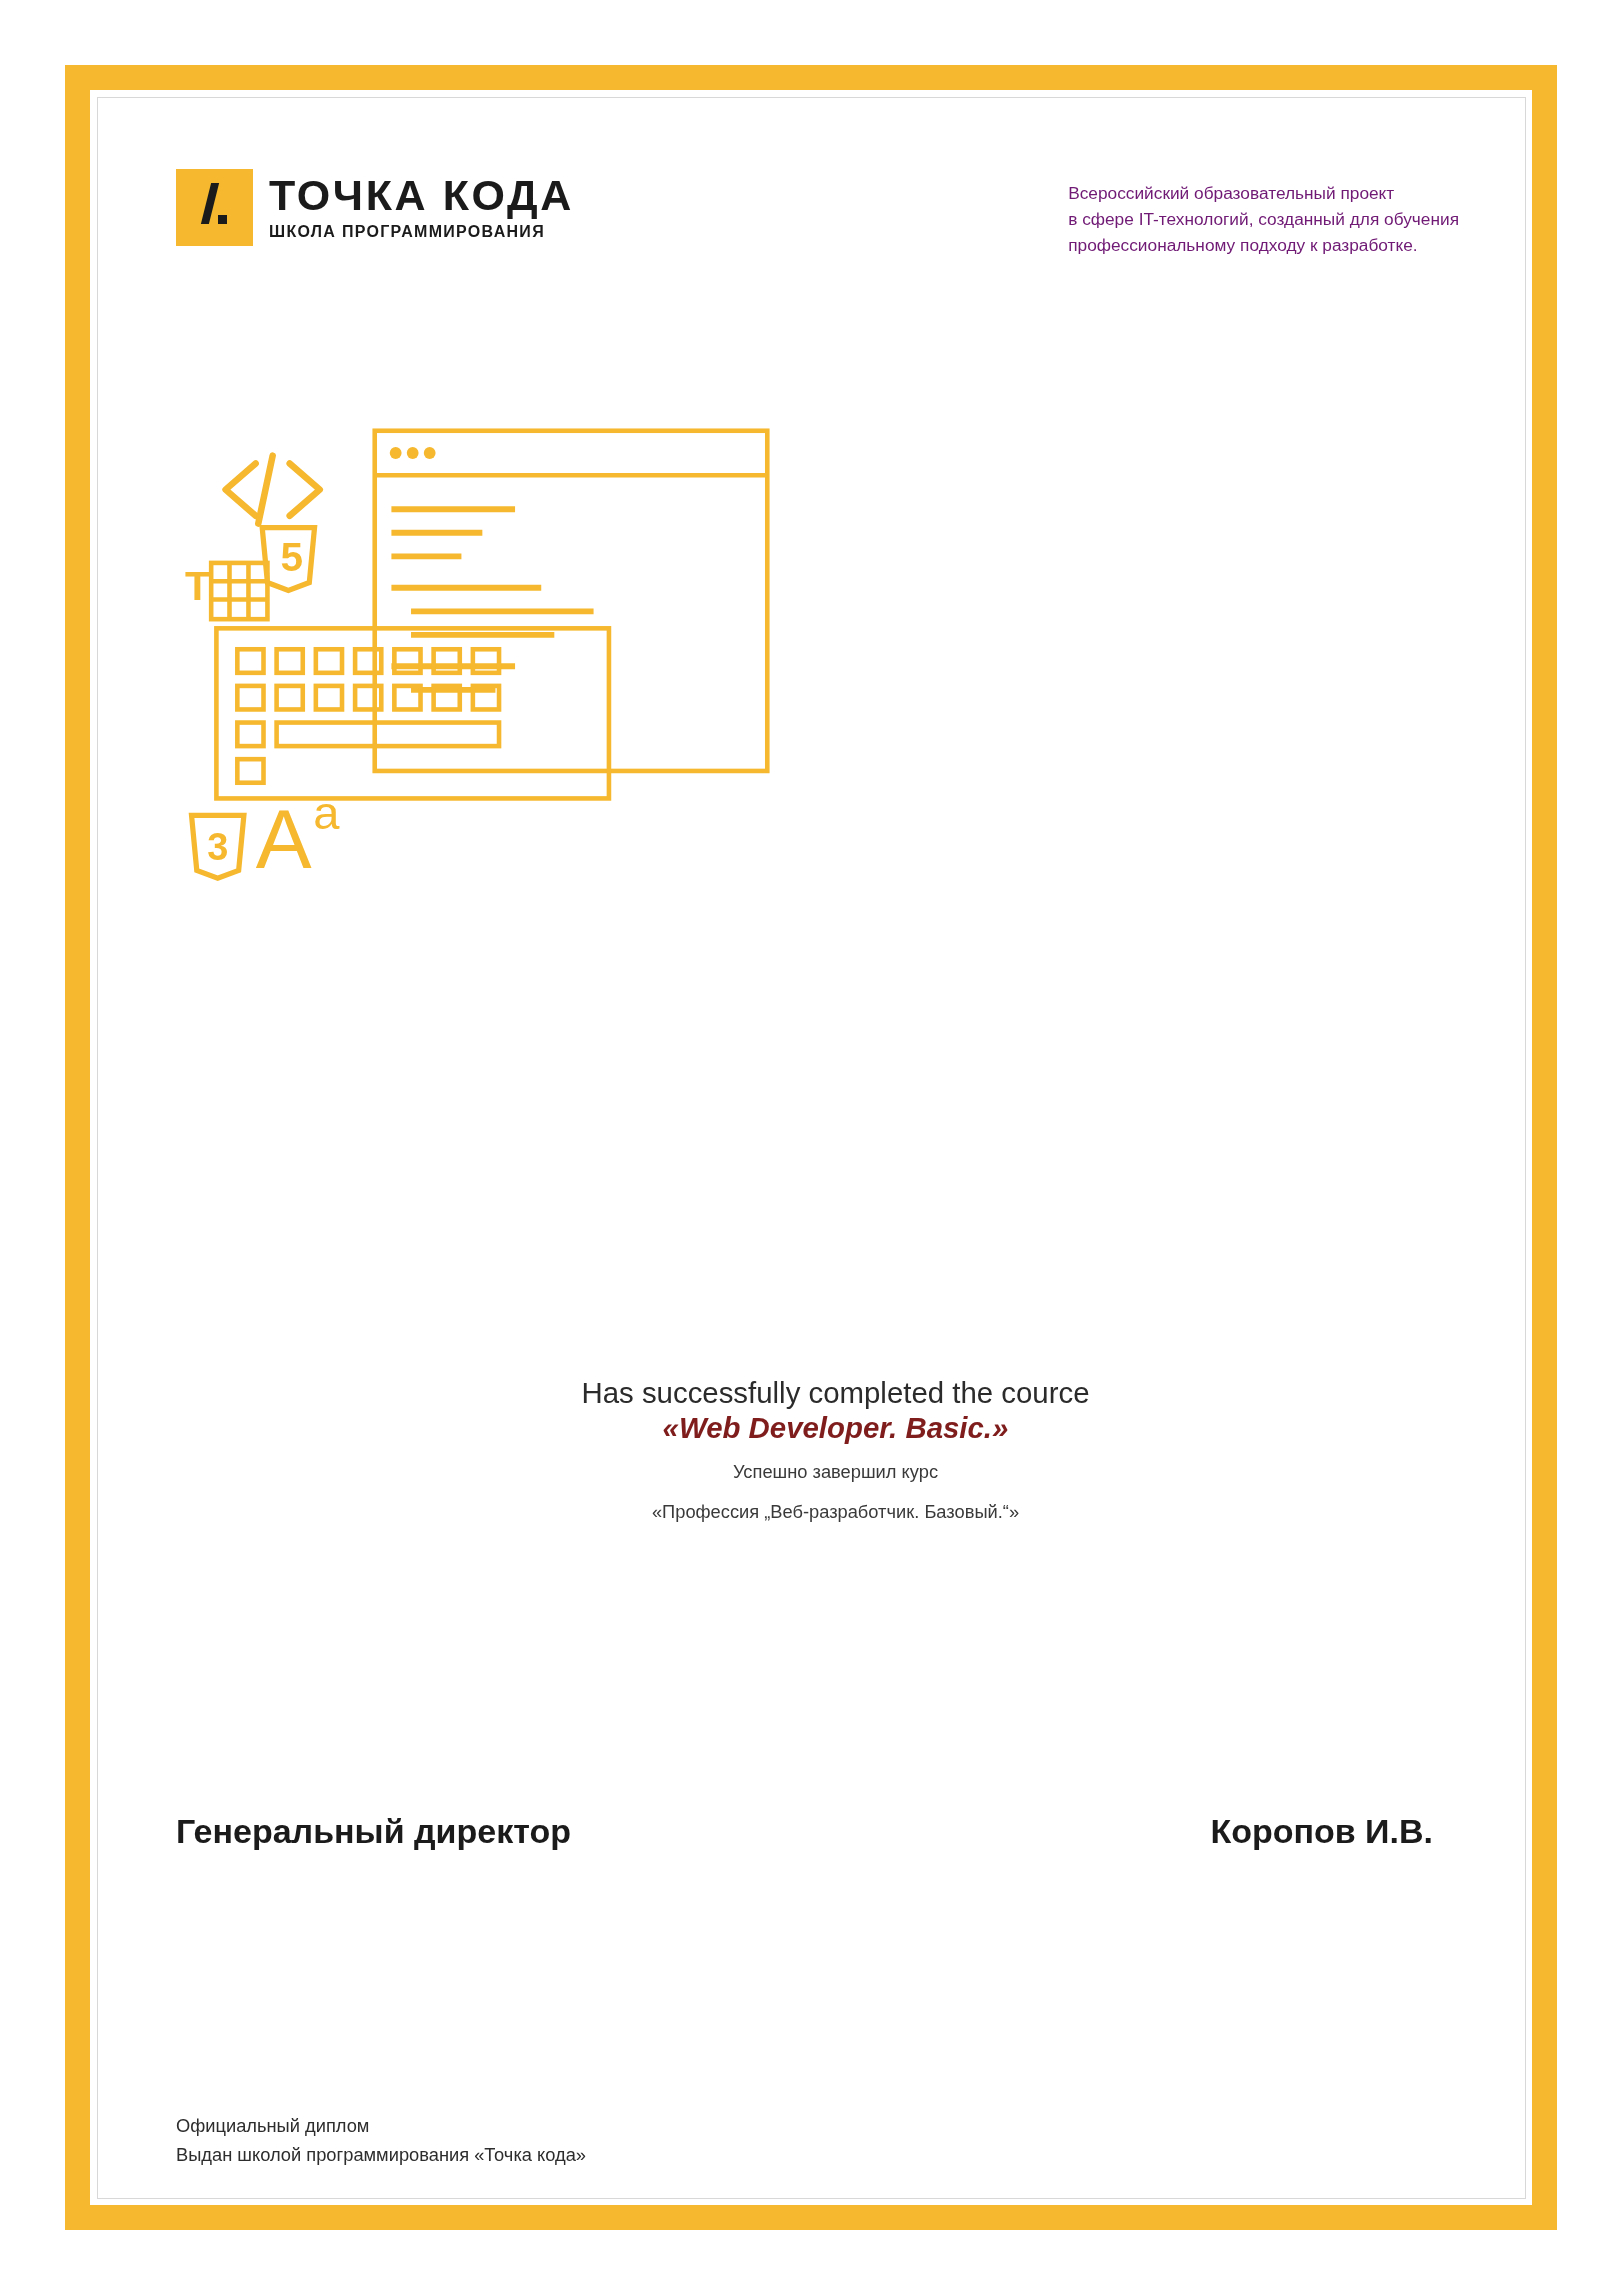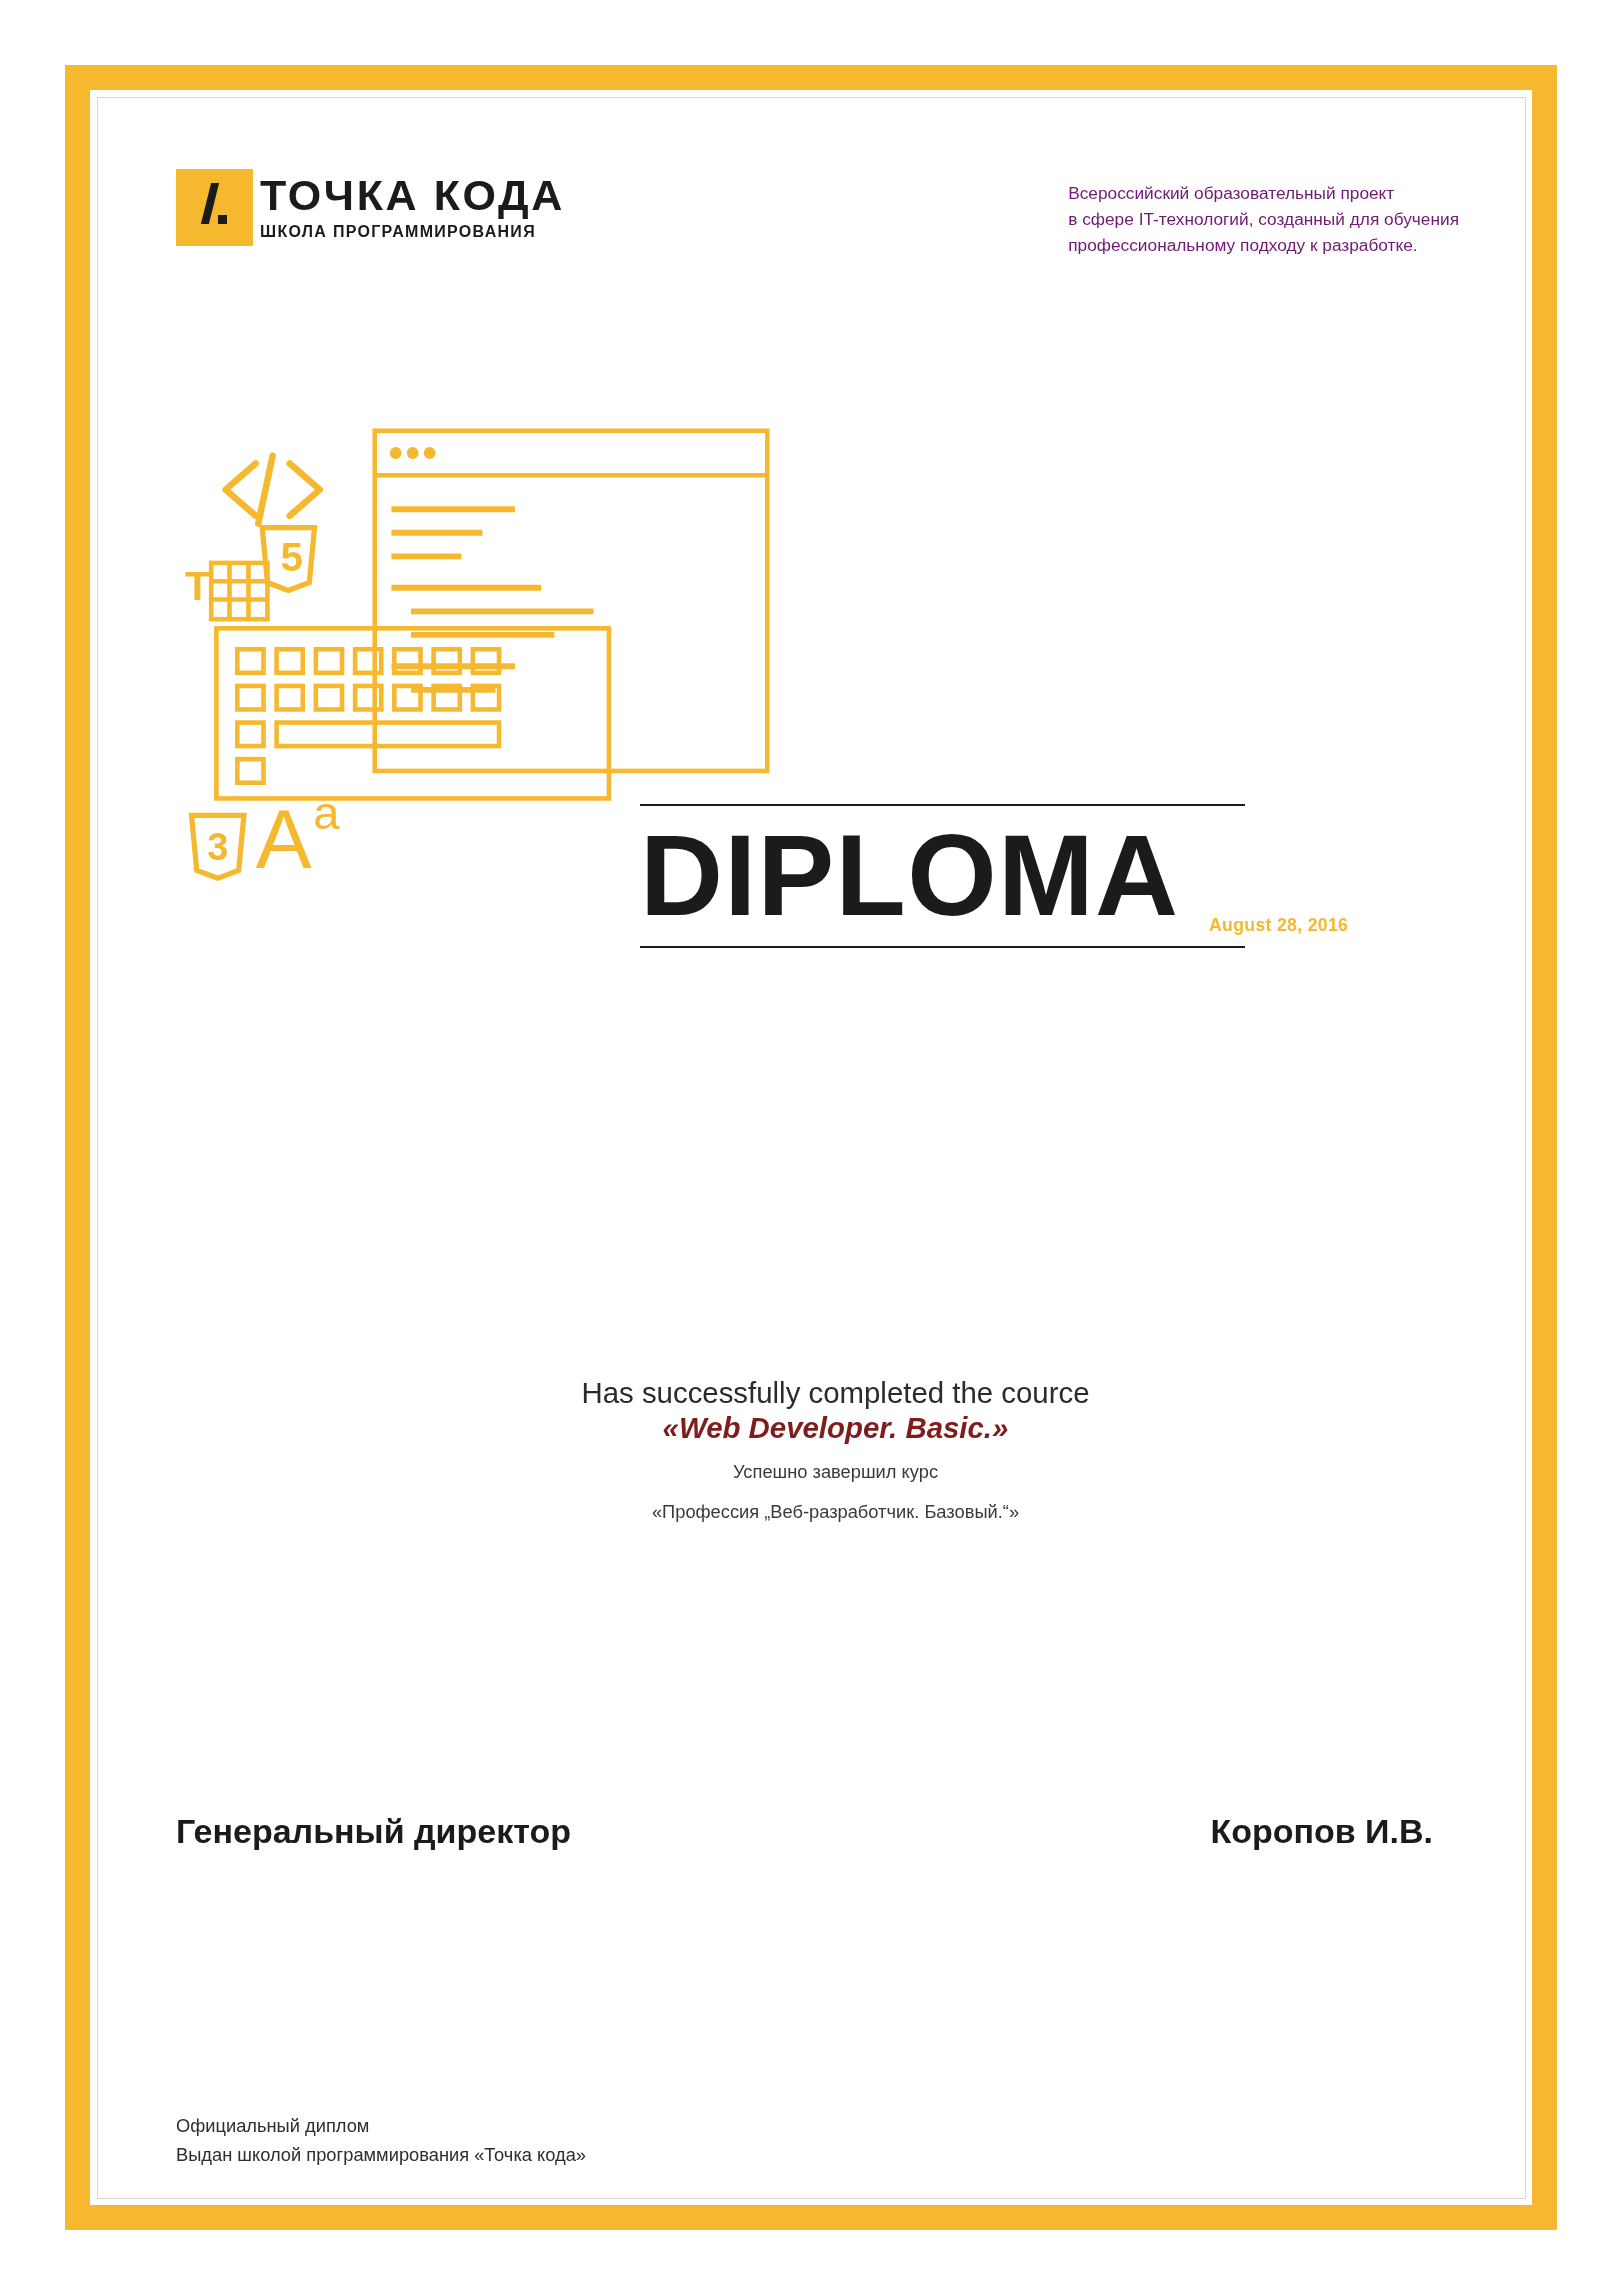--- a/index.html
+++ b/index.html
@@ -59,21 +59,21 @@
     top: 72px;
     width: 1283px;
     display: flex;
     align-items: flex-start;
     justify-content: space-between;
   }
 
   .logo-block {
     display: flex;
     align-items: center;
-    gap: 7px;
+    gap: 16px;
   }
   .logo-mark {
     width: 77px;
     height: 77px;
     background: #F5B82E;
     position: relative;
     flex: 0 0 auto;
   }
   .logo-mark .slash {
     position: absolute;
@@ -338,26 +338,20 @@
         </g>
         <text x="34" y="666" font-family="Liberation Sans, sans-serif" font-size="58" font-weight="bold" fill="#F5B82E">3</text>
 
         <g fill="#F5B82E">
           <text x="108" y="678" font-family="Liberation Sans, sans-serif" font-size="128">A</text>
           <text x="196" y="618" font-family="Liberation Sans, sans-serif" font-size="72">a</text>
         </g>
       </svg>
     </div>
 
-    <div class="diploma-block">
-      <div class="rule"></div>
-      <div class="diploma-word">DIPLOMA</div>
-      <div class="rule"></div>
-      <div class="diploma-date">August 28, 2016</div>
-    </div>
 
 
     <div class="course">
       <div class="course-en">Has successfully completed the cource</div>
       <div class="course-en-bold">«Web Developer. Basic.»</div>
       <div class="course-ru">Успешно завершил курс</div>
       <div class="course-ru">«Профессия „Веб-разработчик. Базовый.“»</div>
     </div>
 
     <div class="signature">

